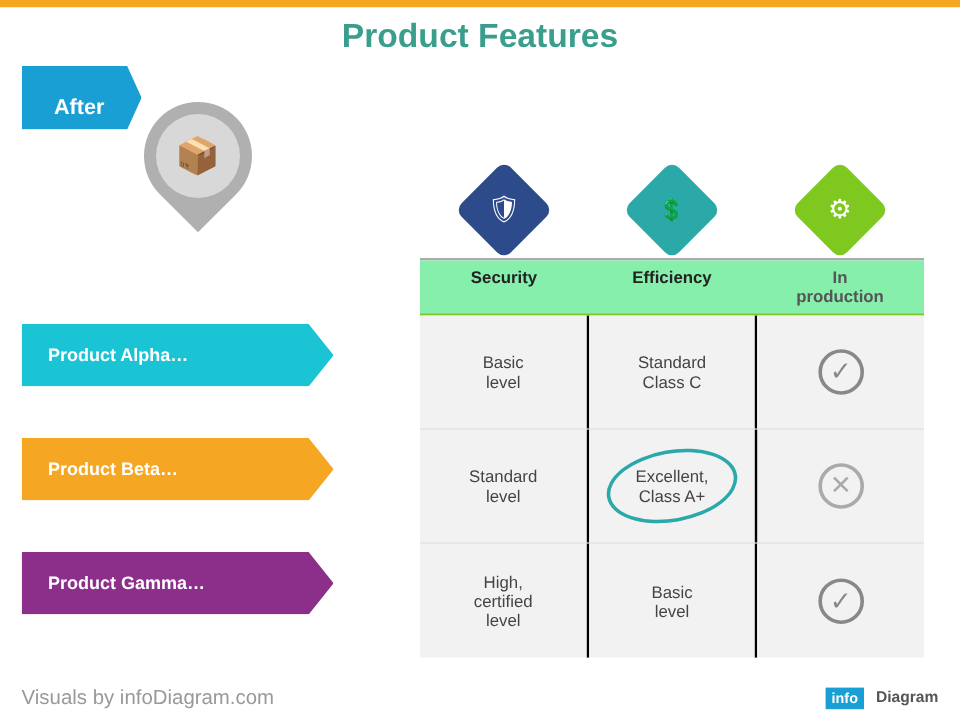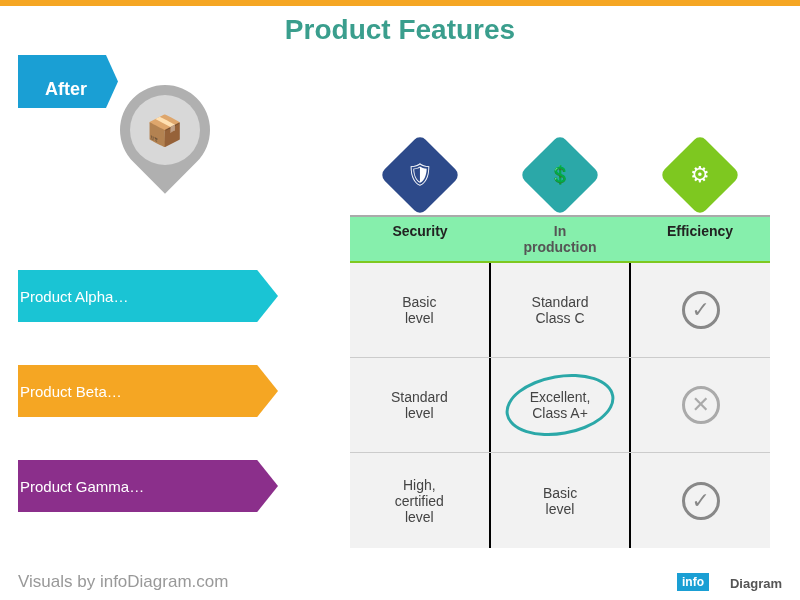--- a/index.html
+++ b/index.html
@@ -89,22 +89,22 @@
     }
 
     
     .product-row {
       position: absolute;
       left: 18px;
       height: 52px;
       width: 260px;
       display: flex;
       align-items: center;
-      padding-left: 2px;
-      font-weight: normal;
+      padding-left: 22px;
+      font-weight: bold;
       font-size: 15px;
       color: #fff;
       clip-path: polygon(0 0, 92% 0, 100% 50%, 92% 100%, 0 100%);
     }
     .product-row.alpha {
       top: 270px;
       background: #1ac4d4;
     }
     .product-row.beta {
       top: 365px;
@@ -239,22 +239,22 @@
       justify-content: space-between;
       align-items: center;
       padding: 0 18px;
     }
     .footer-text {
       color: #999;
       font-size: 17px;
     }
     .info-logo {
       display: flex;
-      align-items: flex-end;
-      gap: 21px;
+      align-items: flex-start;
+      gap: 10px;
       font-size: 13px;
       color: #555;
       font-weight: bold;
       margin-left: 24px;
     }
     .info-logo .info-box {
       background: #1a9fd4;
       color: #fff;
       padding: 2px 5px;
       font-size: 12px;
@@ -303,22 +303,22 @@
     </div>
     <div class="icon-cell">
       <div class="diamond-icon production">
         <div class="diamond-icon-inner">⚙</div>
       </div>
     </div>
   </div>
 
   <div class="header-row">
     <div class="header-cell">Security</div>
+    <div class="header-cell">Efficiency</div>
     <div class="header-cell production">In<br>production</div>
-    <div class="header-cell">Efficiency</div>
   </div>
 
   <div class="data-row">
     <div class="data-cell">Basic<br>level</div>
     <div class="data-cell">Standard<br>Class C</div>
     <div class="data-cell">
       <div class="check-circle">✓</div>
     </div>
   </div>
 

